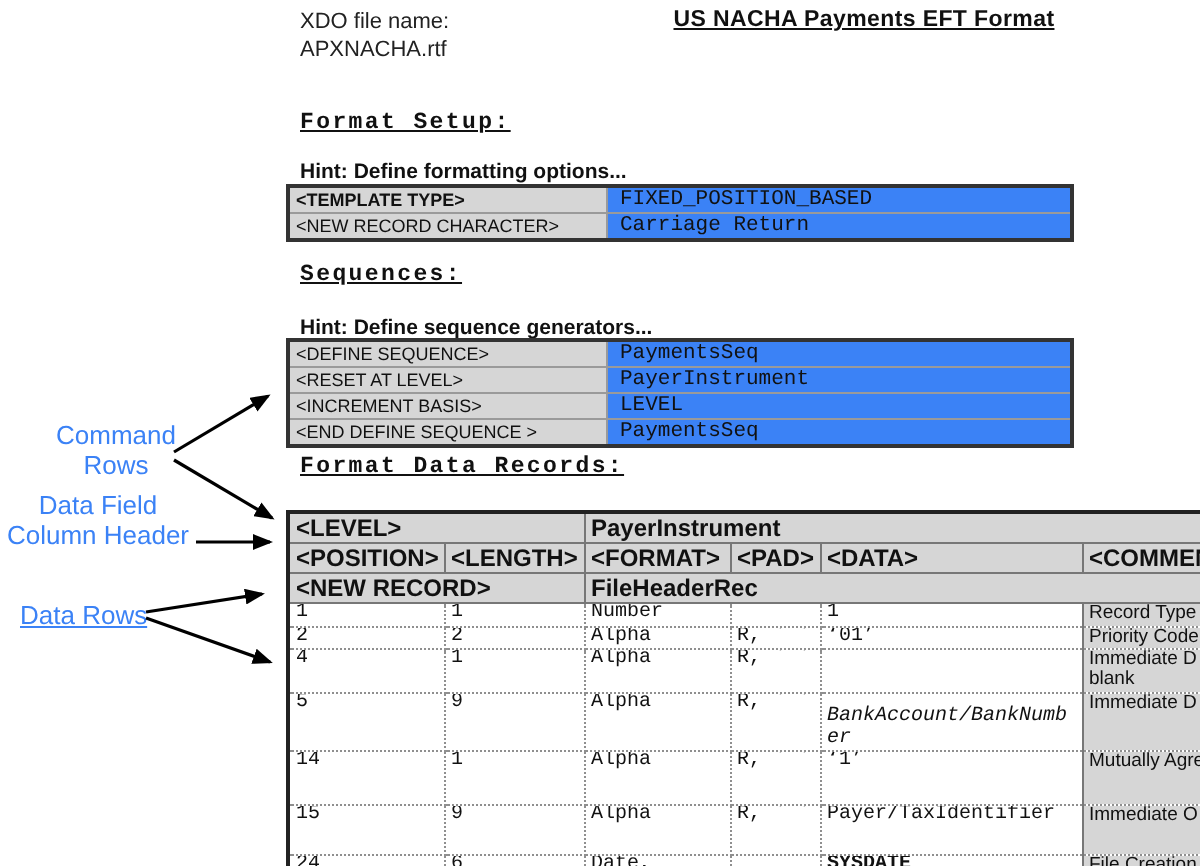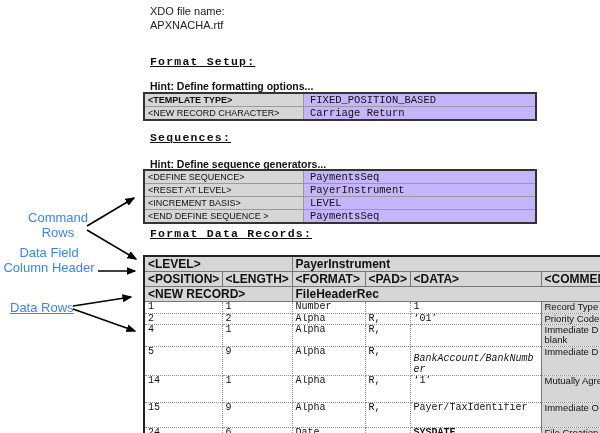--- a/index.html
+++ b/index.html
@@ -20,21 +20,21 @@
   
   .mono-head{
     font-family:"Liberation Mono",monospace;font-weight:bold;
     font-size:11.5px;letter-spacing:1.2px;text-decoration:underline;
     white-space:nowrap;
   }
   .hint{font-size:10.5px;font-weight:bold;white-space:nowrap;}
 
   
   table{border-collapse:collapse;}
-  .kv{border:2px solid #333;width:394px;table-layout:fixed;background:#c4b5fd;}
+  .kv{border:2px solid #333;width:394px;table-layout:fixed;background:#3b82f6;}
   .kv td{border:1px solid #9a9a9a;padding:0 3px;height:10px;overflow:hidden;white-space:nowrap;}
   .kv td.lbl{width:152px;background:#d6d6d6;font-size:9px;color:#111;}
   .kv td.lbl.b{font-weight:bold;}
   .kv td.val{font-family:"Liberation Mono",monospace;font-size:10.5px;padding-left:6px;}
 
   
   .main-wrap{left:143px;top:255px;width:457px;height:178px;overflow:hidden;}
   .main{width:640px;table-layout:fixed;border:2px solid #222;background:#fff;}
   .main td{border:1px dotted #8f8f8f;padding:0 3px;vertical-align:top;overflow:hidden;}
   .main tr.hrow td{
@@ -60,20 +60,21 @@
   svg.overlay{position:absolute;left:0;top:0;pointer-events:none;}
 </style>
 </head>
 <body>
 
 <div class="abs hdr-left">
   <div>XDO file name:</div>
   <div>APXNACHA.rtf</div>
 </div>
 <div class="abs hdr-right">
+  <div class="t2">US NACHA Payments EFT Format</div>
 </div>
 
 <div class="abs mono-head" style="left:150px;top:55px;">Format Setup:</div>
 <div class="abs hint" style="left:150px;top:80px;">Hint: Define formatting options...</div>
 <table class="abs kv" style="left:143px;top:92px;">
   <tbody>
       <tr>
     <td class="lbl b">&lt;TEMPLATE TYPE&gt;</td>
     <td class="val">FIXED_POSITION_BASED</td>
   </tr>

